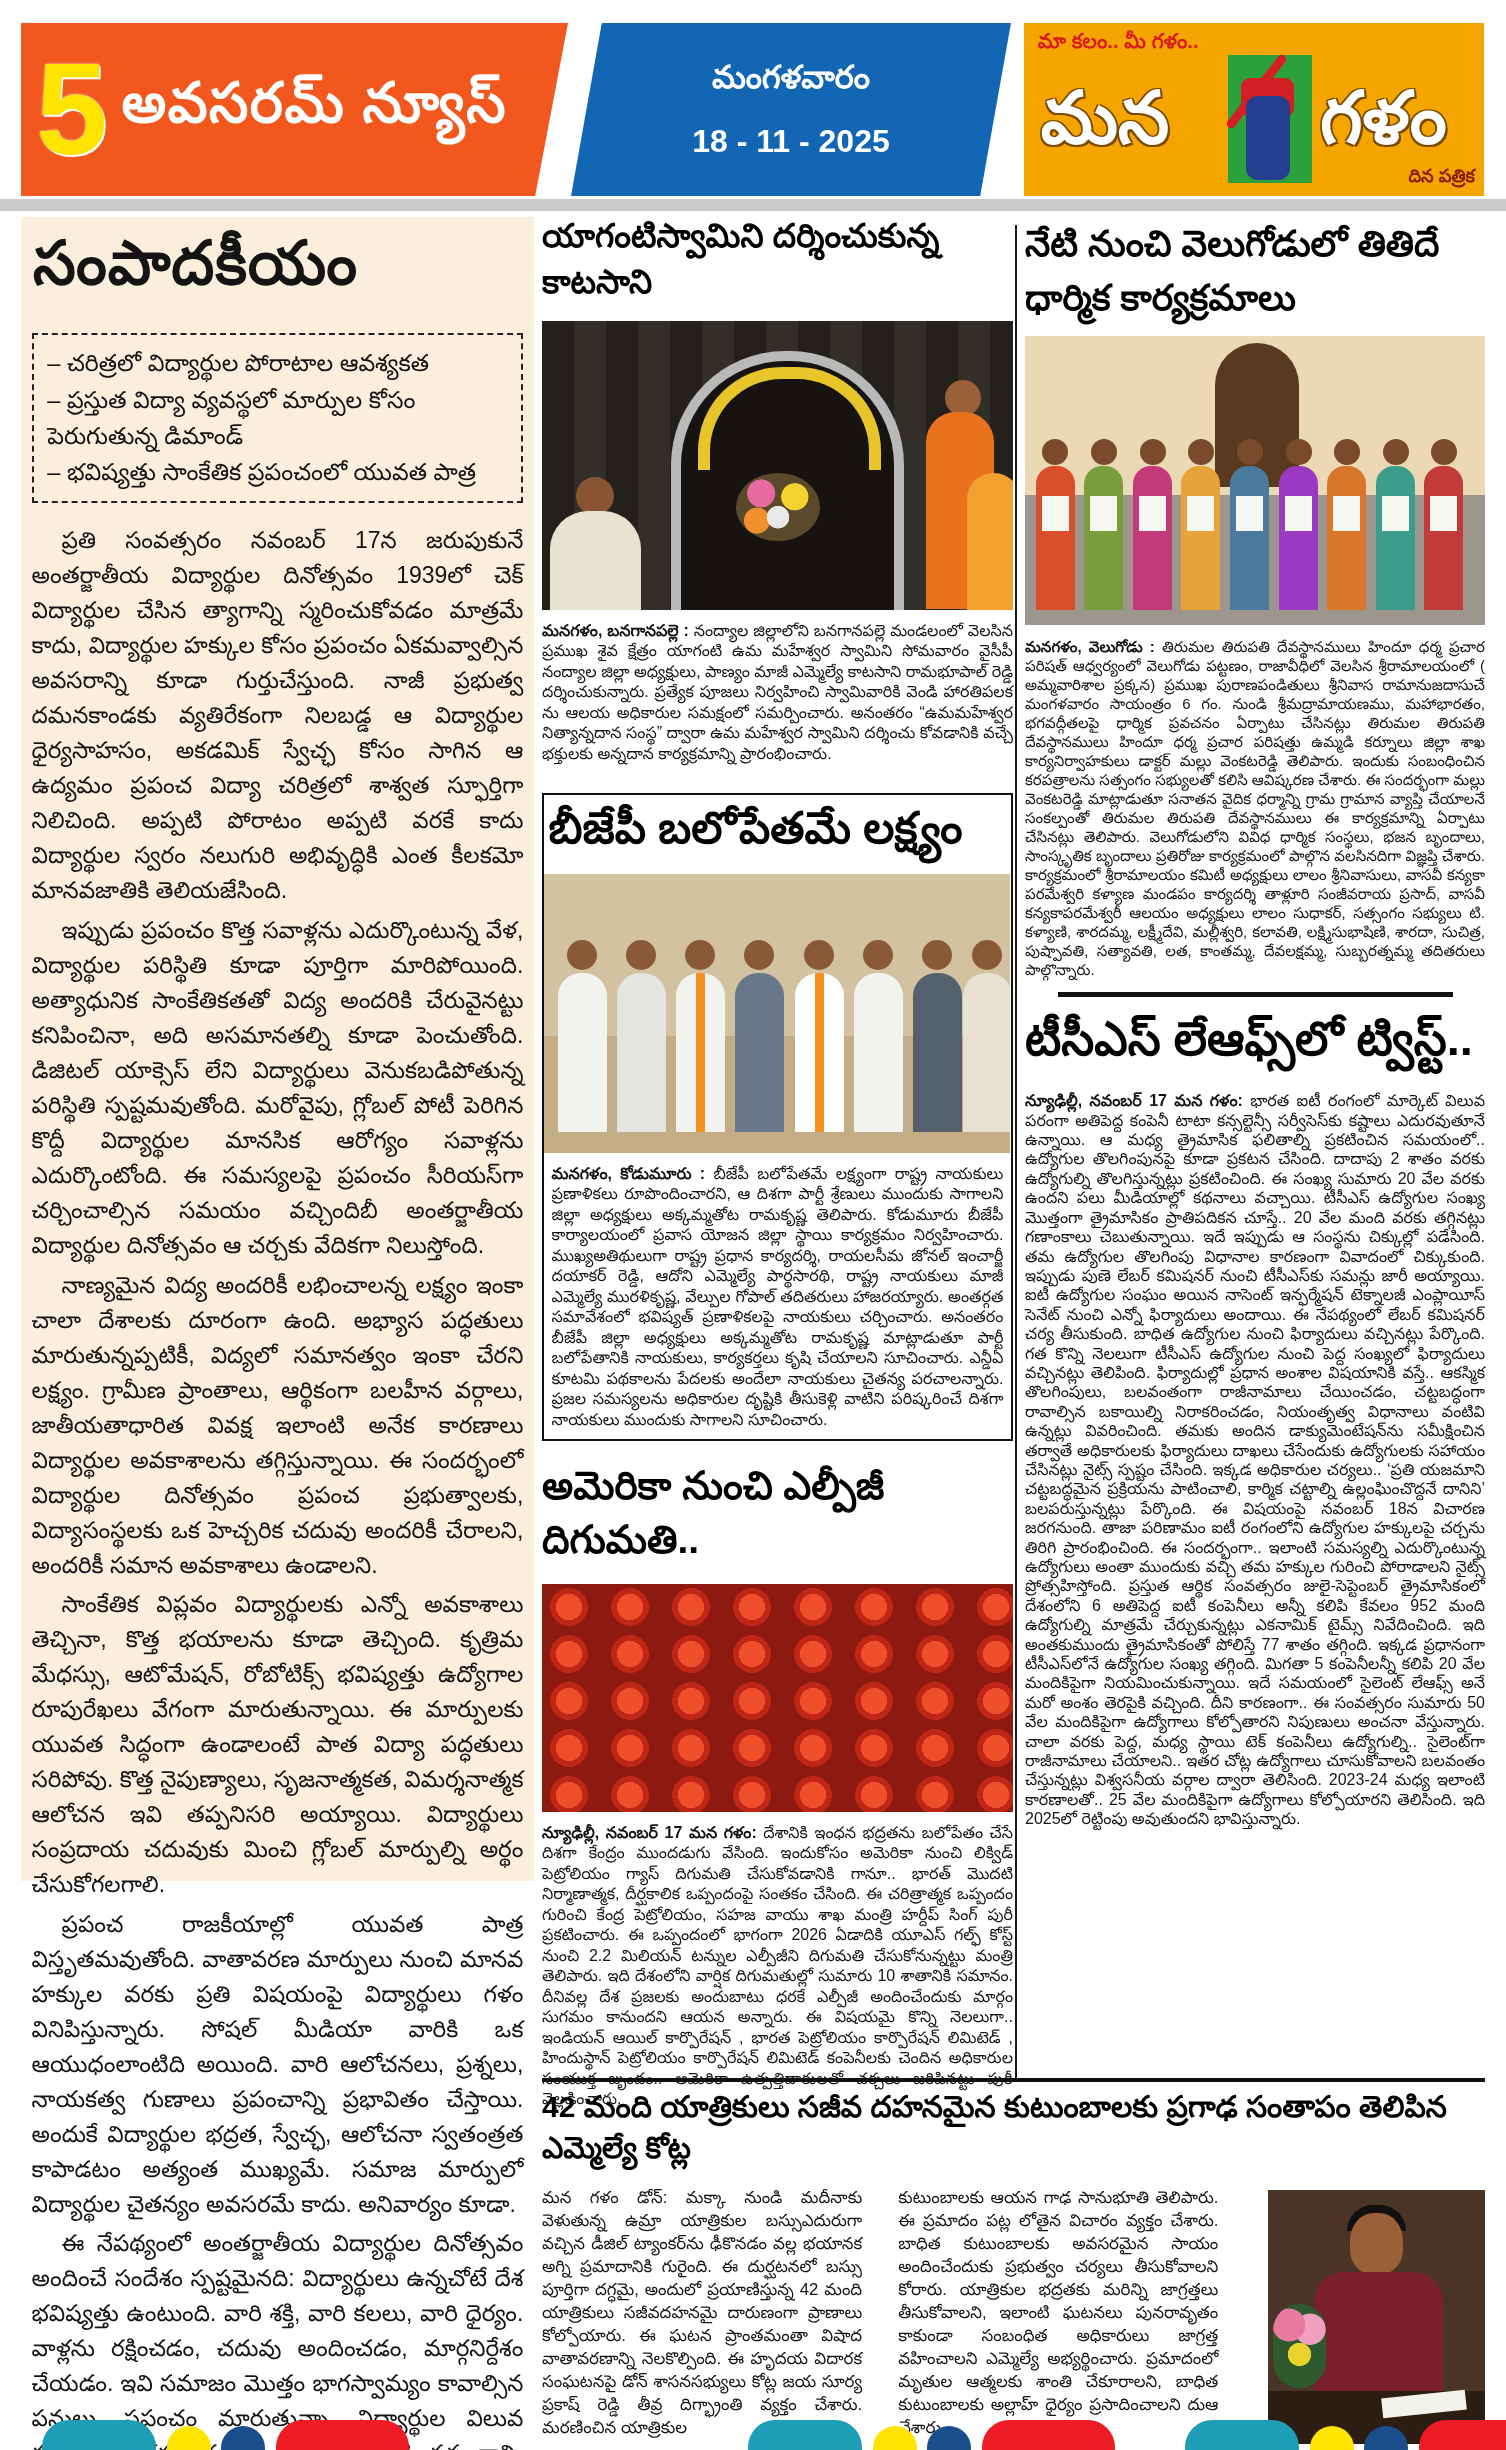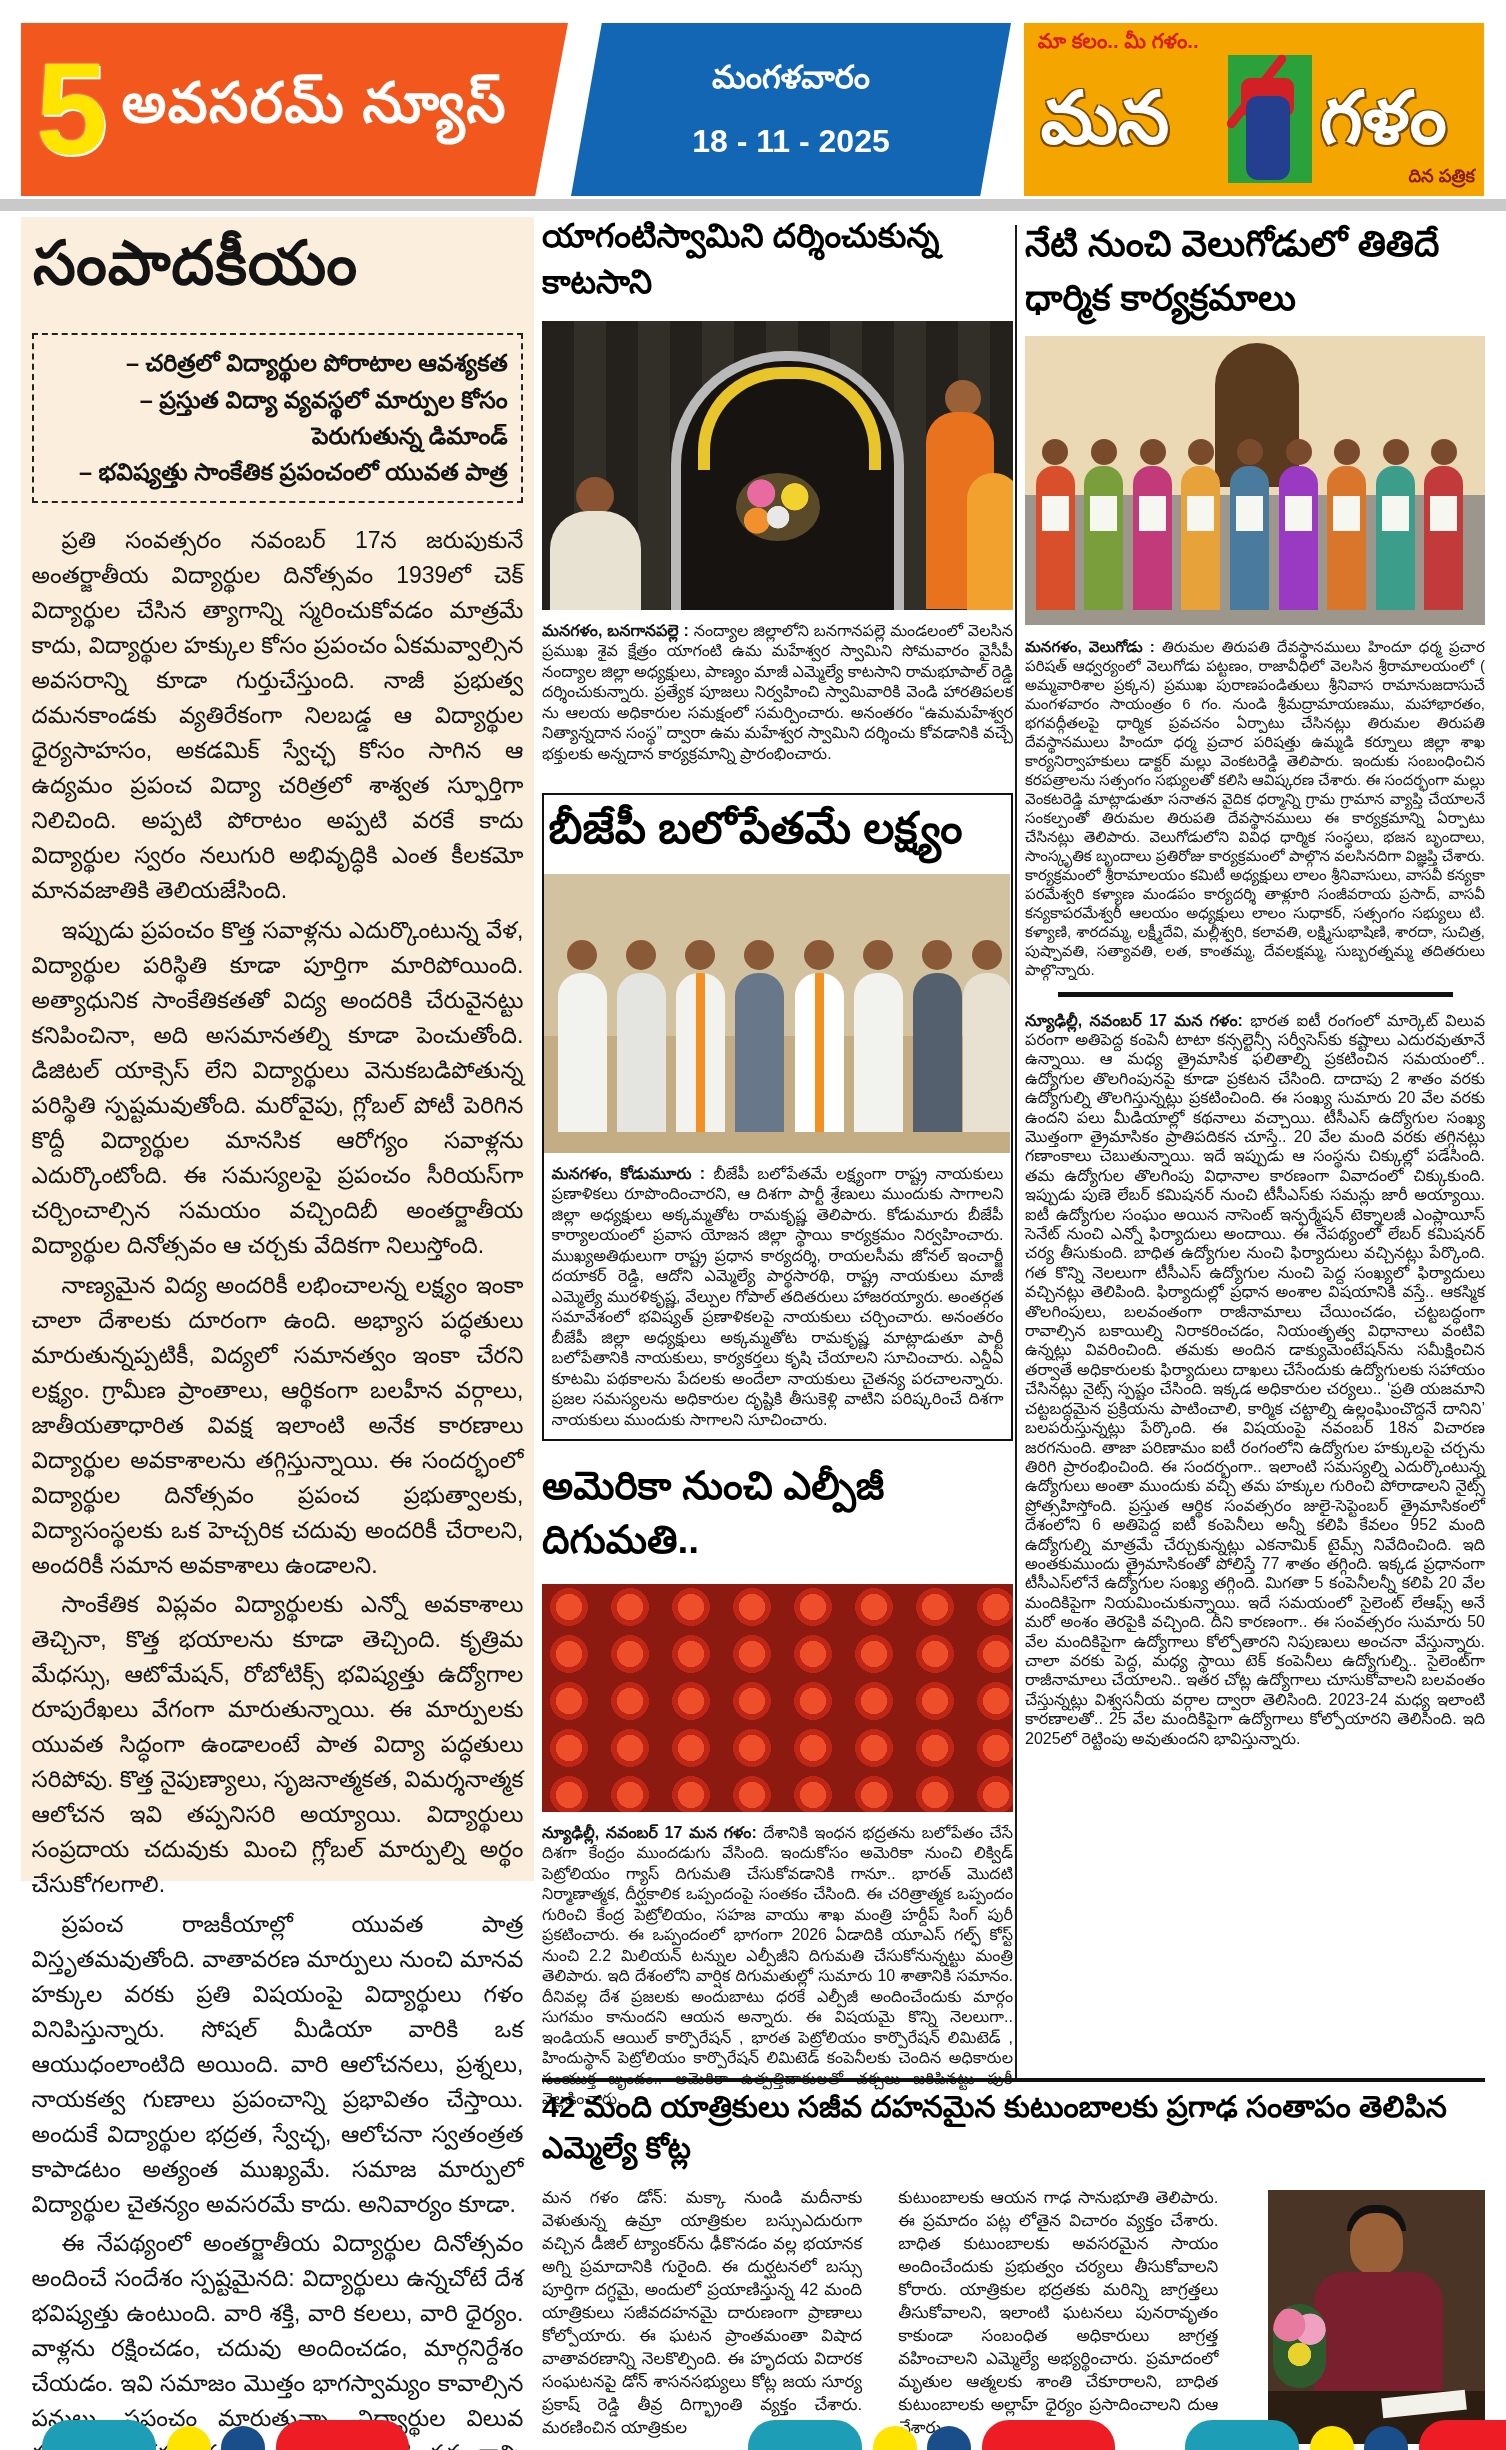--- a/index.html
+++ b/index.html
@@ -26,21 +26,21 @@
   .fist-hand{position:absolute;left:217px;top:55px;width:53px;height:39px;background:#d32027;border-radius:9px;}
   .fist-pen{position:absolute;left:228px;top:23px;width:9px;height:91px;background:#d32027;transform:rotate(38deg);border-radius:4.6px;}
   .hdr-subtitle{position:absolute;right:9px;bottom:4.6px;font-size:18px;font-weight:bold;color:#8a1a00;}
   .hdr-grayband{position:absolute;left:0;top:199px;width:1507px;height:12px;background:#c9c9c9;}
   
   .editorial{position:absolute;left:21px;top:217px;width:513px;height:1664px;background:#fbeedd;
              padding:7.6px 10.6px;box-sizing:border-box;}
   .ed-title{font-size:61px;font-weight:bold;letter-spacing:0.8px;margin:3px 0 20px 1.5px;}
   .ed-sub{font-size:34px;font-weight:bold;text-align:center;line-height:1.62;margin-bottom:21px;}
   .ed-bullets{border:2.3px dashed #222;padding:10.6px 13.7px;margin-bottom:20px;}
-  .ed-bullet{font-size:23.5px;font-weight:bold;text-align:right;line-height:1.55;}
+  .ed-bullet{font-size:23.5px;font-weight:normal;text-align:left;line-height:1.55;}
   .ed-body p{font-size:23px;line-height:35px;text-align:justify;margin:0 0 4.6px 0;text-indent:30px;}
   
   .col-mid{position:absolute;left:542px;top:217px;width:471px;}
   .col-right{position:absolute;left:1025px;top:217px;width:460px;}
   .headline{font-weight:bold;text-align:left;color:#000;}
   .body-txt{font-size:16px;line-height:20.5px;text-align:justify;}
   .body-txt .dl{font-weight:bold;}
   .vsep{position:absolute;left:1015px;top:225px;width:2.3px;height:1853px;background:#1a1a1a;}
   .hsep-thick{position:absolute;background:#111;}
   
@@ -219,20 +219,21 @@
       </div>
       <div class="body-txt" style="margin-top:12px;font-size:15px;line-height:19px;">
         <span class="dl">మనగళం, వెలుగోడు :</span>
         <span>తిరుమల తిరుపతి దేవస్థానములు హిందూ ధర్మ ప్రచార పరిషత్ ఆధ్వర్యంలో వెలుగోడు పట్టణం, రాజావీధిలో వెలసిన శ్రీరామాలయంలో ( అమ్మవారిశాల ప్రక్కన) ప్రముఖ పురాణపండితులు శ్రీనివాస రామానుజదాసుచే మంగళవారం సాయంత్రం 6 గం. నుండి శ్రీమద్రామాయణము, మహాభారతం, భగవద్గీతలపై ధార్మిక ప్రవచనం ఏర్పాటు చేసినట్లు తిరుమల తిరుపతి దేవస్థానములు హిందూ ధర్మ ప్రచార పరిషత్తు ఉమ్మడి కర్నూలు జిల్లా శాఖ కార్యనిర్వాహకులు డాక్టర్ మల్లు వెంకటరెడ్డి తెలిపారు. ఇందుకు సంబంధించిన కరపత్రాలను సత్సంగం సభ్యులతో కలిసి ఆవిష్కరణ చేశారు. ఈ సందర్భంగా మల్లు వెంకటరెడ్డి మాట్లాడుతూ సనాతన వైదిక ధర్మాన్ని గ్రామ గ్రామాన వ్యాప్తి చేయాలనే సంకల్పంతో తిరుమల తిరుపతి దేవస్థానములు ఈ కార్యక్రమాన్ని ఏర్పాటు చేసినట్లు తెలిపారు. వెలుగోడులోని వివిధ ధార్మిక సంస్థలు, భజన బృందాలు, సాంస్కృతిక బృందాలు ప్రతిరోజు కార్యక్రమంలో పాల్గొన వలసినదిగా విజ్ఞప్తి చేశారు. కార్యక్రమంలో శ్రీరామాలయం కమిటీ అధ్యక్షులు లాలం శ్రీనివాసులు, వాసవీ కన్యకా పరమేశ్వరి కళ్యాణ మండపం కార్యదర్శి తాళ్లూరి సంజీవరాయ ప్రసాద్, వాసవీ కన్యకాపరమేశ్వరీ ఆలయం అధ్యక్షులు లాలం సుధాకర్, సత్సంగం సభ్యులు టి. కళ్యాణి, శారదమ్మ, లక్ష్మీదేవి, మల్లీశ్వరి, కలావతి, లక్ష్మిసుభాషిణి, శారదా, సుచిత్ర, పుష్పావతి, సత్యావతి, లత, కాంతమ్మ, దేవలక్షమ్మ, సుబ్బరత్నమ్మ తదితరులు పాల్గొన్నారు.</span>
       </div>
     </div>
 
     <div class="hsep-thick" style="position:static;width:395px;height:4.6px;margin:13.7px auto;"></div>
 
     <div>
+      <div class="headline" style="font-size:47px;margin-bottom:13.7px;">టీసీఎస్ లేఆఫ్స్‌లో ట్విస్ట్..</div>
       <div class="body-txt" style="font-size:16px;line-height:19.4px;">
         <span class="dl">న్యూఢిల్లీ, నవంబర్ 17 మన గళం:</span>
         <span>భారత ఐటీ రంగంలో మార్కెట్ విలువ పరంగా అతిపెద్ద కంపెనీ టాటా కన్సల్టెన్సీ సర్వీసెస్‌కు కష్టాలు ఎదురవుతూనే ఉన్నాయి. ఆ మధ్య త్రైమాసిక ఫలితాల్ని ప్రకటించిన సమయంలో.. ఉద్యోగుల తొలగింపునపై కూడా ప్రకటన చేసింది. దాదాపు 2 శాతం వరకు ఉద్యోగుల్ని తొలగిస్తున్నట్లు ప్రకటించింది. ఈ సంఖ్య సుమారు 20 వేల వరకు ఉందని పలు మీడియాల్లో కథనాలు వచ్చాయి. టీసీఎస్ ఉద్యోగుల సంఖ్య మొత్తంగా త్రైమాసికం ప్రాతిపదికన చూస్తే.. 20 వేల మంది వరకు తగ్గినట్లు గణాంకాలు చెబుతున్నాయి. ఇదే ఇప్పుడు ఆ సంస్థను చిక్కుల్లో పడేసింది. తమ ఉద్యోగుల తొలగింపు విధానాల కారణంగా వివాదంలో చిక్కుకుంది. ఇప్పుడు పుణె లేబర్ కమిషనర్ నుంచి టీసీఎస్‌కు సమన్లు జారీ అయ్యాయి. ఐటీ ఉద్యోగుల సంఘం అయిన నాసెంట్ ఇన్ఫర్మేషన్ టెక్నాలజీ ఎంప్లాయీస్ సెనేట్ నుంచి ఎన్నో ఫిర్యాదులు అందాయి. ఈ నేపథ్యంలో లేబర్ కమిషనర్ చర్య తీసుకుంది. బాధిత ఉద్యోగుల నుంచి ఫిర్యాదులు వచ్చినట్లు పేర్కొంది. గత కొన్ని నెలలుగా టీసీఎస్ ఉద్యోగుల నుంచి పెద్ద సంఖ్యలో ఫిర్యాదులు వచ్చినట్లు తెలిపింది. ఫిర్యాదుల్లో ప్రధాన అంశాల విషయానికి వస్తే.. ఆకస్మిక తొలగింపులు, బలవంతంగా రాజీనామాలు చేయించడం, చట్టబద్ధంగా రావాల్సిన బకాయిల్ని నిరాకరించడం, నియంతృత్వ విధానాలు వంటివి ఉన్నట్లు వివరించింది. తమకు అందిన డాక్యుమెంటేషన్‌ను సమీక్షించిన తర్వాతే అధికారులకు ఫిర్యాదులు దాఖలు చేసేందుకు ఉద్యోగులకు సహాయం చేసినట్లు నైట్స్ స్పష్టం చేసింది. ఇక్కడ అధికారుల చర్యలు.. ‘ప్రతి యజమాని చట్టబద్ధమైన ప్రక్రియను పాటించాలి, కార్మిక చట్టాల్ని ఉల్లంఘించొద్దనే దానిని’ బలపరుస్తున్నట్లు పేర్కొంది. ఈ విషయంపై నవంబర్ 18న విచారణ జరగనుంది. తాజా పరిణామం ఐటీ రంగంలోని ఉద్యోగుల హక్కులపై చర్చను తిరిగి ప్రారంభించింది. ఈ సందర్భంగా.. ఇలాంటి సమస్యల్ని ఎదుర్కొంటున్న ఉద్యోగులు అంతా ముందుకు వచ్చి తమ హక్కుల గురించి పోరాడాలని నైట్స్ ప్రోత్సహిస్తోంది. ప్రస్తుత ఆర్థిక సంవత్సరం జులై-సెప్టెంబర్ త్రైమాసికంలో దేశంలోని 6 అతిపెద్ద ఐటీ కంపెనీలు అన్నీ కలిపి కేవలం 952 మంది ఉద్యోగుల్ని మాత్రమే చేర్చుకున్నట్లు ఎకనామిక్ టైమ్స్ నివేదించింది. ఇది అంతకుముందు త్రైమాసికంతో పోలిస్తే 77 శాతం తగ్గింది. ఇక్కడ ప్రధానంగా టీసీఎస్‌లోనే ఉద్యోగుల సంఖ్య తగ్గింది. మిగతా 5 కంపెనీలన్నీ కలిపి 20 వేల మందికిపైగా నియమించుకున్నాయి. ఇదే సమయంలో సైలెంట్ లేఆఫ్స్ అనే మరో అంశం తెరపైకి వచ్చింది. దీని కారణంగా.. ఈ సంవత్సరం సుమారు 50 వేల మందికిపైగా ఉద్యోగాలు కోల్పోతారని నిపుణులు అంచనా వేస్తున్నారు. చాలా వరకు పెద్ద, మధ్య స్థాయి టెక్ కంపెనీలు ఉద్యోగుల్ని.. సైలెంట్‌గా రాజీనామాలు చేయాలని.. ఇతర చోట్ల ఉద్యోగాలు చూసుకోవాలని బలవంతం చేస్తున్నట్లు విశ్వసనీయ వర్గాల ద్వారా తెలిసింది. 2023-24 మధ్య ఇలాంటి కారణాలతో.. 25 వేల మందికిపైగా ఉద్యోగాలు కోల్పోయారని తెలిసింది. ఇది 2025లో రెట్టింపు అవుతుందని భావిస్తున్నారు.</span>
       </div>
     </div>
   </div>
 
   <div class="vsep"></div>
   <div class="hsep-thick" style="left:542px;top:2078px;width:943px;height:3.8px;"></div>
 

